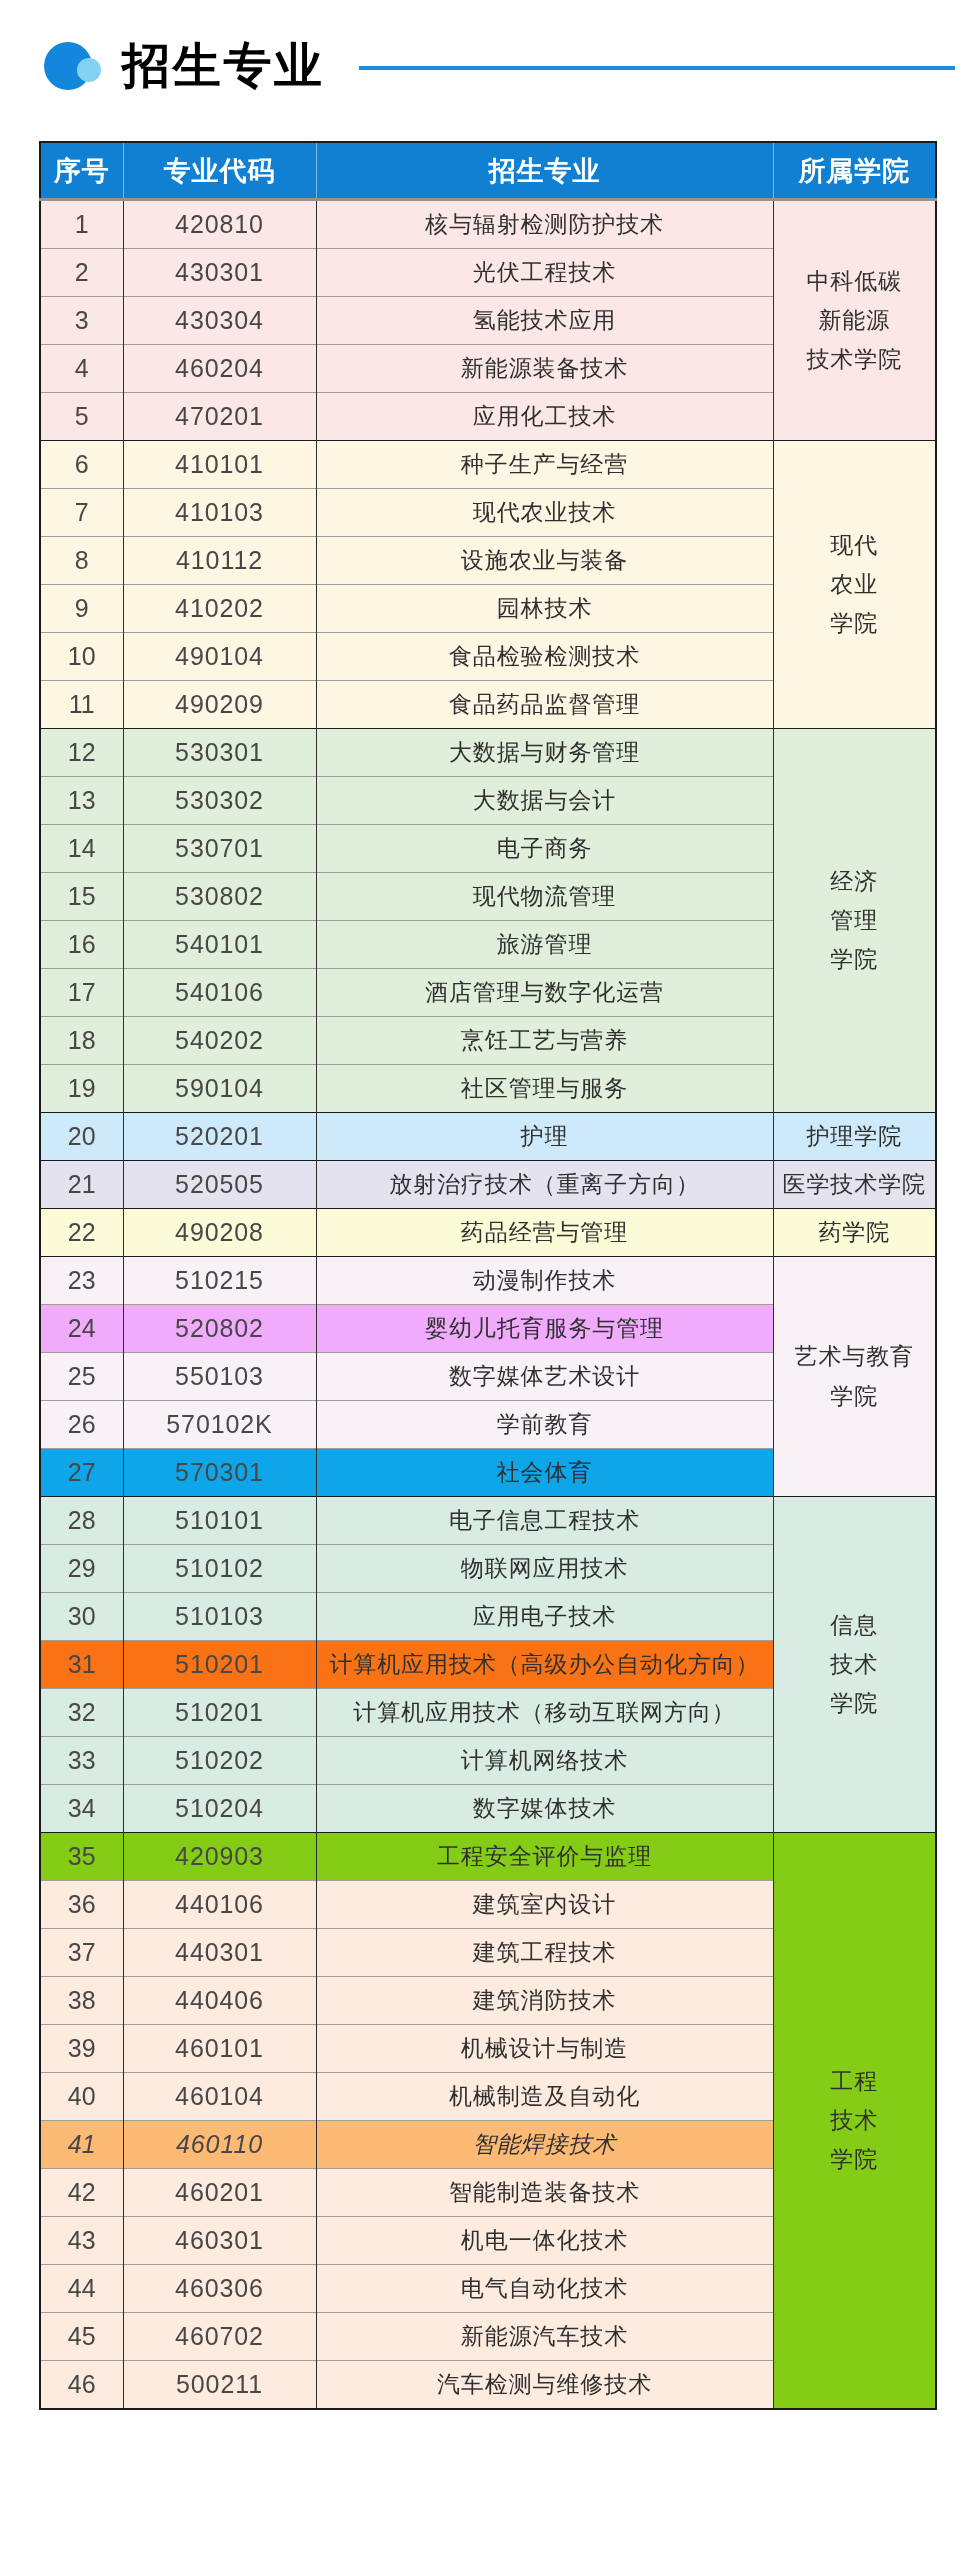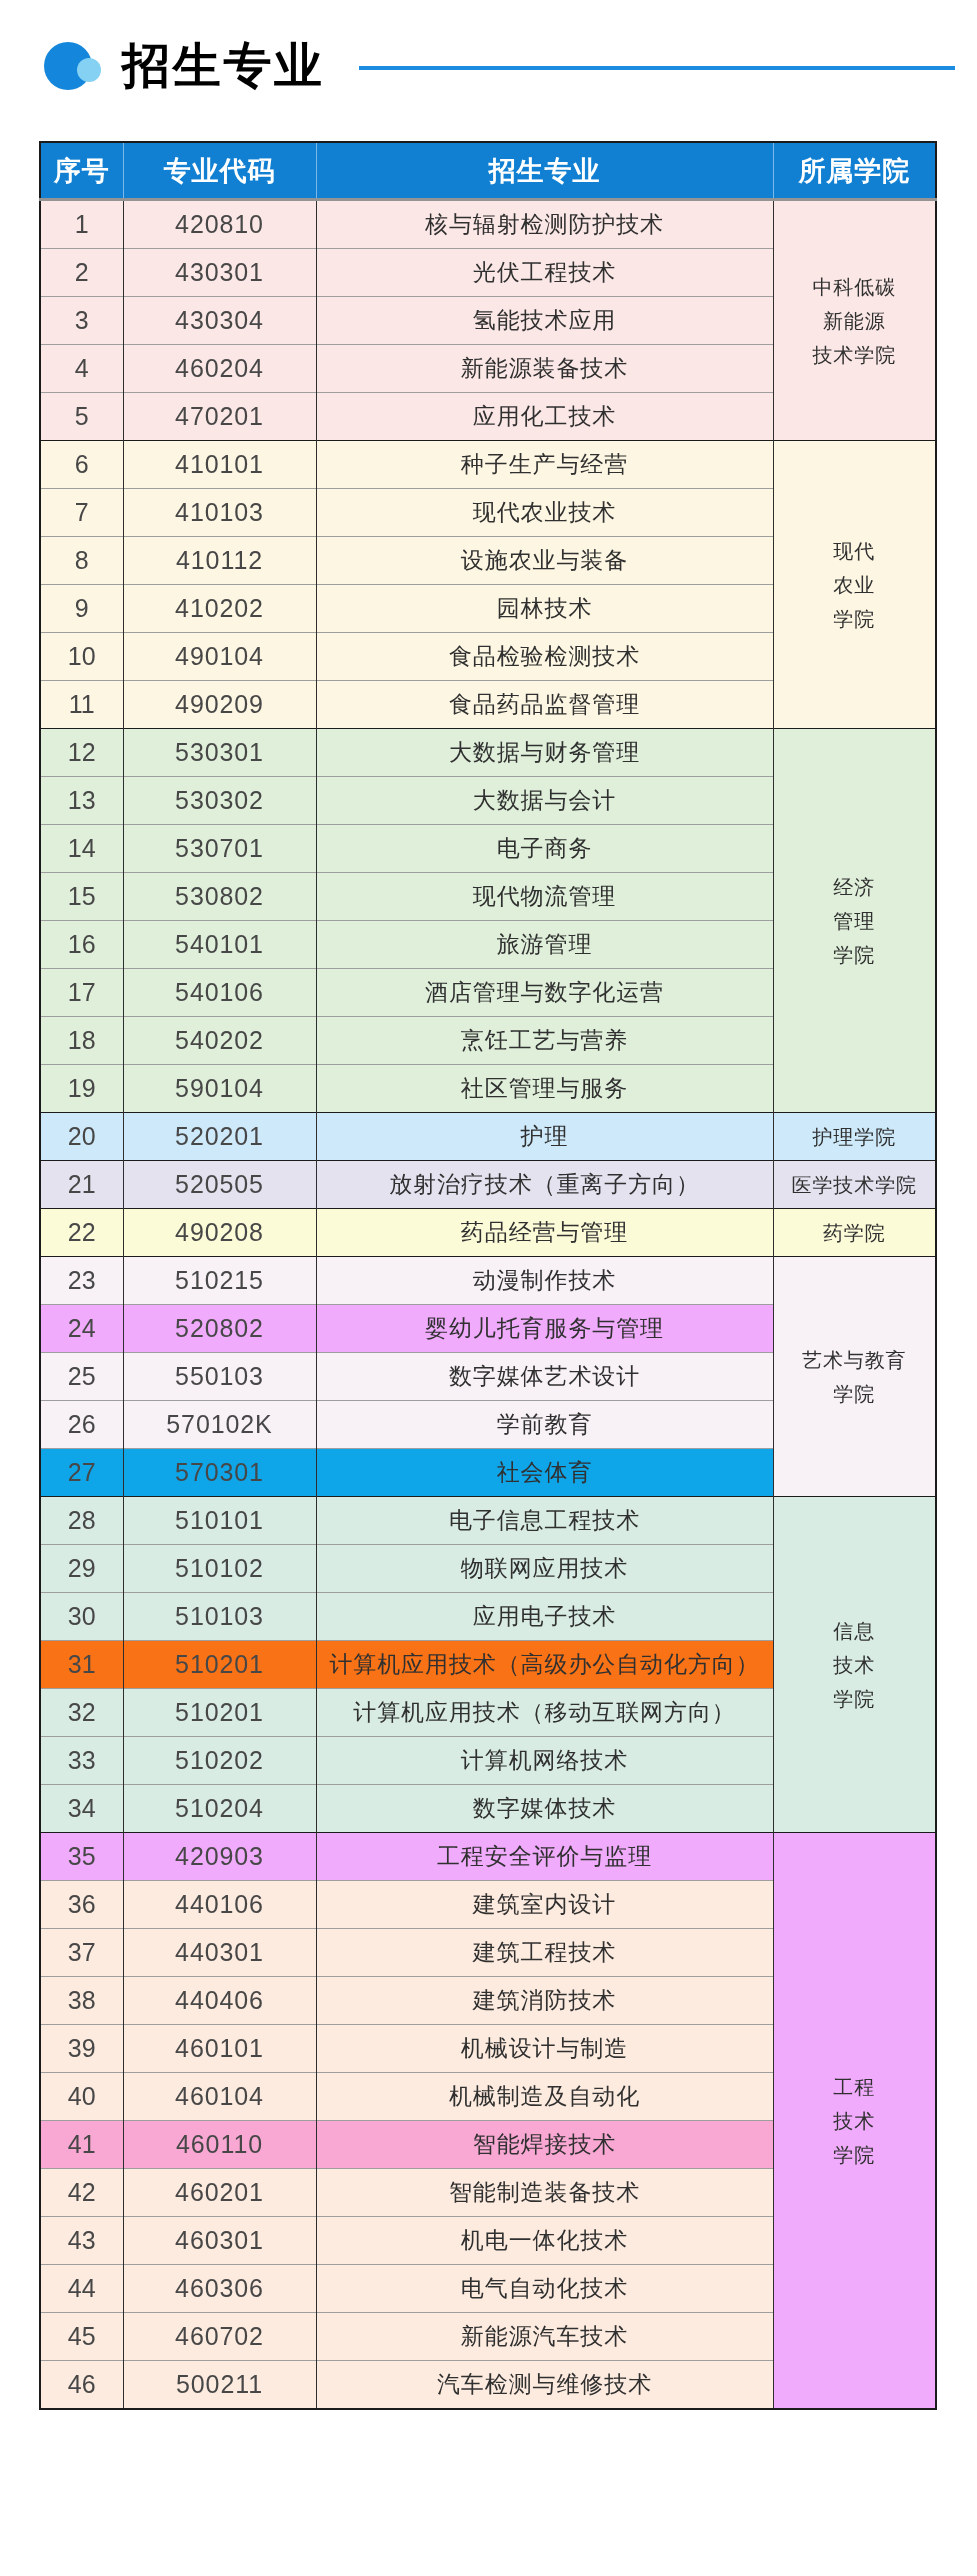--- a/index.html
+++ b/index.html
@@ -79,21 +79,21 @@
     border-top: 1.8px solid #9e9e9e;
     border-left: 1.8px solid #2e2e2e;
   }
   tbody td:first-child { border-left: none; }
   tbody tr.group-start td { border-top: 1.8px solid #1b1b1b; }
 
   td.seq   { font-size: 25px; color: #474747; }
   td.code  { font-size: 25px; color: #474747; letter-spacing: 0.9px; }
   td.major { font-size: 23px; color: #303030; letter-spacing: 0.9px; }
   td.college {
-    font-size: 20px;
+    font-size: 23px;
     color: #303030;
     white-space: pre-line;
     line-height: 1.7;
     letter-spacing: 0.9px;
     margin-left: 24px;
   }
 
   
   .notes {
     margin: 28px 27px 0 43px;
@@ -314,21 +314,21 @@
         <tr style="background: rgb(216, 236, 227);">
           <td class="seq">33</td>
           <td class="code">510202</td>
           <td class="major">计算机网络技术</td>
         </tr>
         <tr style="background: rgb(216, 236, 227); padding-left: 46px;">
           <td class="seq">34</td>
           <td class="code">510204</td>
           <td class="major">数字媒体技术</td>
         </tr>
-        <tr class="group-start" style="background: #f0abfc;">
+        <tr class="group-start" style="background: #84cc16;">
           <td class="seq">35</td>
           <td class="code">420903</td>
           <td class="major">工程安全评价与监理</td>
           <td class="college" rowspan="12">工程
 技术
 学院</td>
         </tr>
         <tr style="background: rgb(253, 235, 223);">
           <td class="seq">36</td>
           <td class="code">440106</td>
@@ -347,21 +347,21 @@
         <tr style="background: rgb(253, 235, 223);">
           <td class="seq">39</td>
           <td class="code">460101</td>
           <td class="major">机械设计与制造</td>
         </tr>
         <tr style="background: rgb(253, 235, 223);">
           <td class="seq">40</td>
           <td class="code">460104</td>
           <td class="major">机械制造及自动化</td>
         </tr>
-        <tr style="background: #f9a8d4;">
+        <tr style="background: #fdba74; font-style: italic;">
           <td class="seq">41</td>
           <td class="code">460110</td>
           <td class="major">智能焊接技术</td>
         </tr>
         <tr style="background: rgb(253, 235, 223);">
           <td class="seq">42</td>
           <td class="code">460201</td>
           <td class="major">智能制造装备技术</td>
         </tr>
         <tr style="background: rgb(253, 235, 223);">

